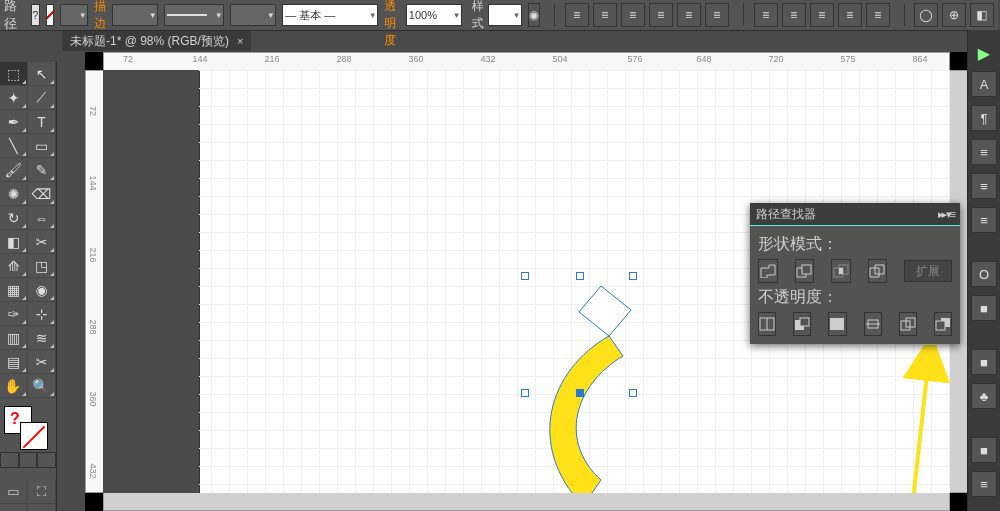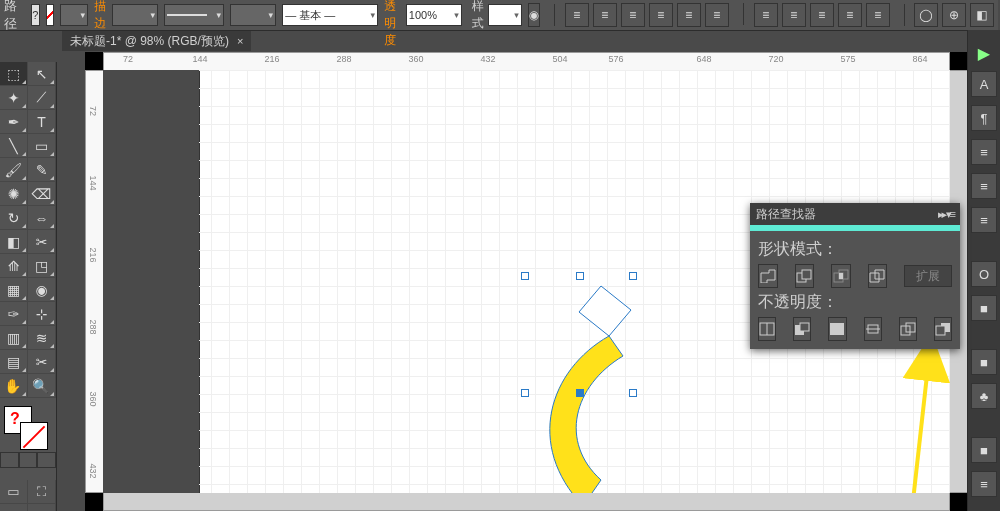--- a/index.html
+++ b/index.html
@@ -79,21 +79,21 @@
   
   .rstub { position:absolute; right:0; top:30px; width:32px; bottom:0; background:#3a3a3a;
     border-left:1px solid #2c2c2c; }
   .rstub .sico { width:24px; height:24px; margin:8px auto; background:#555; border:1px solid #333;
     display:flex;align-items:center;justify-content:center;font-size:13px;color:#ddd;}
   .rstub .play { color:#8f8; font-size:16px; margin-top:14px; text-align:center;}
   
   .panel { position:absolute; right:40px; top:203px; width:210px; background:#535353;
     box-shadow:0 2px 8px rgba(0,0,0,.6); font-size:12px; }
   .panel .head { height:22px; background:#3d3d3d; display:flex; align-items:center; padding:0 6px;
-    border-bottom:6px solid #5eead4;}
+    border-bottom:1px solid #5eead4;}
   .panel .head .pull { margin-left:auto; font-size:11px; letter-spacing:-2px;}
   .panel .sec { padding:4px 8px 8px; }
   .panel .sec .slabel { margin:4px 0 4px; font-size:16px; color:#cfcfcf;}
   .panel .row { display:flex; gap:17px; align-items:center;}
   .pbtn { width:24px; height:22px; background:#555; border:1px solid #333;
     display:flex;align-items:center;justify-content:center;}
   .pbtn svg { display:block;}
   .exp { margin-left:auto; min-width:46px; height:20px; background:#444; color:#888;
     display:flex;align-items:center;justify-content:center; border:1px solid #333;}
   
@@ -221,21 +221,21 @@
 
 <div class="work">
   <div class="ruler-h" id="rh">
       <span style="left: 24px;">72</span>
       <span style="left: 96px;">144</span>
       <span style="left: 168px;">216</span>
       <span style="left: 240px;">288</span>
       <span style="left: 312px;">360</span>
       <span style="left: 384px;">432</span>
       <span style="left: 456px;">504</span>
-      <span style="left: 512px;">576</span>
+      <span style="left: 531px;">576</span>
       <span style="left: 600px;">648</span>
       <span style="left: 672px;">720</span>
       <span style="left: 744px;">575</span>
       <span style="left: 816px;">864</span>
     </div>
   <div class="ruler-v" id="rv">
       <span style="top: 40px;">72</span>
       <span style="top: 112px;">144</span>
       <span style="top: 184px;">216</span>
       <span style="top: 256px;">288</span>

